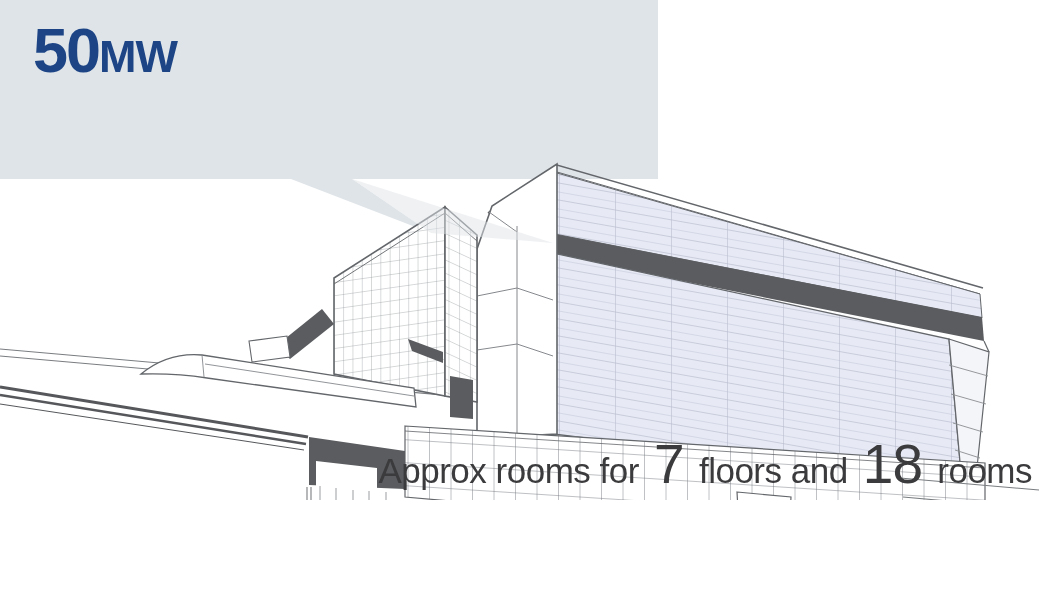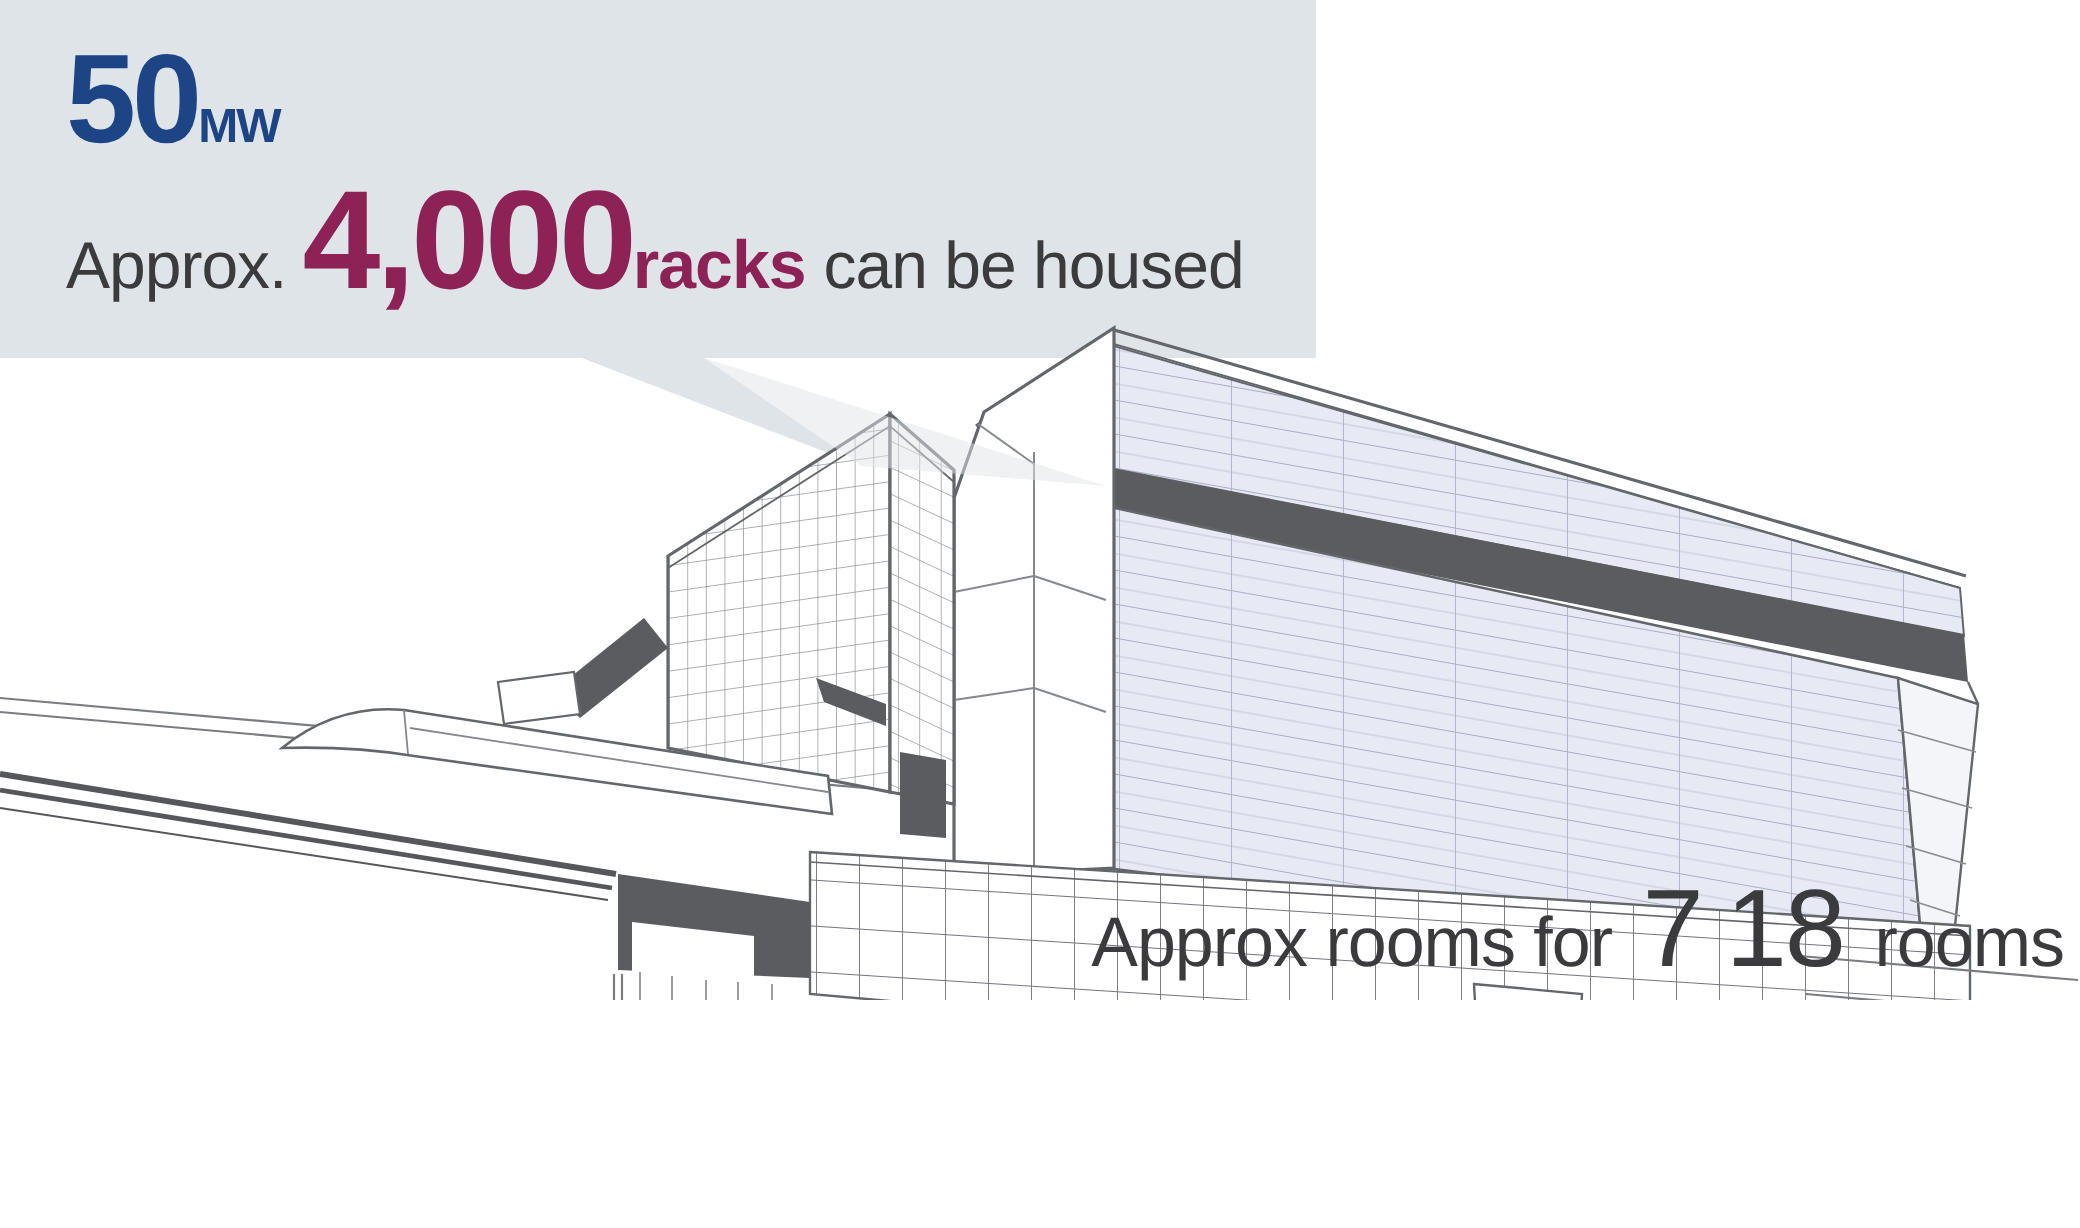--- a/index.html
+++ b/index.html
@@ -11,21 +11,21 @@
   
   .boxfill{fill:var(--box_bg,#dfe4e8);}
   .dk{fill:var(--dark_fill,#5a5c5f);}
   .ln{stroke:var(--line,#63666a);}
   
   #infobox{position:absolute;left:0;top:0;width:658px;height:179px;color:var(--text_dark,#3b3b3d);}
   .ibline{position:absolute;left:33px;display:flex;align-items:baseline;white-space:pre;}
   #ibline1{top:14px;}
   #ibline2{top:80px;}
   .big-blue{font-size:63px;font-weight:700;color:var(--accent_blue,#1d4586);letter-spacing:-2px;}
-  .unit-blue{font-size:24px;font-weight:700;color:var(--accent_blue,#1d4586);letter-spacing:-1px;}
+  .unit-blue{font-size:45px;font-weight:700;color:var(--accent_blue,#1d4586);letter-spacing:-1px;}
   .ib-text{font-size:33px;font-weight:400;letter-spacing:-0.5px;margin-left:10px;}
   .ib-prefix{font-size:33px;font-weight:400;letter-spacing:-0.5px;margin-right:8px;}
   .big-magenta{font-size:70px;font-weight:700;color:var(--accent_magenta,#8d2257);letter-spacing:-2px;}
   .unit-magenta{font-size:34px;font-weight:700;color:var(--accent_magenta,#8d2257);letter-spacing:-0.5px;}
   .ib-suffix{font-size:33px;font-weight:400;letter-spacing:-0.5px;margin-left:9px;}
   
   #caption{
     position:absolute;right:8px;bottom:4px;display:flex;align-items:baseline;white-space:pre;
     color:var(--text_dark,#3b3b3d);font-size:35px;letter-spacing:-0.5px;
   }
@@ -148,22 +148,19 @@
       </g>
     </g>
 
     <polygon class="boxfill" points="352,179 553,243 431,233" opacity="0.5"></polygon>
   </svg>
 
   <div id="infobox">
     <div class="ibline" id="ibline1">
       <span class="big-blue">50</span><span class="unit-blue">MW</span>
     </div>
-    <div class="ibline" id="ibline2">
-      <span class="ib-prefix">Approx.</span><span class="big-magenta">4,000</span><span class="unit-magenta">racks</span><span class="ib-suffix">can be housed</span>
-    </div>
   </div>
 
   <div id="caption">
-    <span>Approx rooms for </span><span class="cap-num">7</span><span class="cap-num">18</span><span> rooms</span>
+    <span>Approx rooms for </span><span class="cap-num">7</span><span> floors and </span><span class="cap-num">18</span><span> rooms</span>
   </div>
 
 </div>
 
 </body></html>

